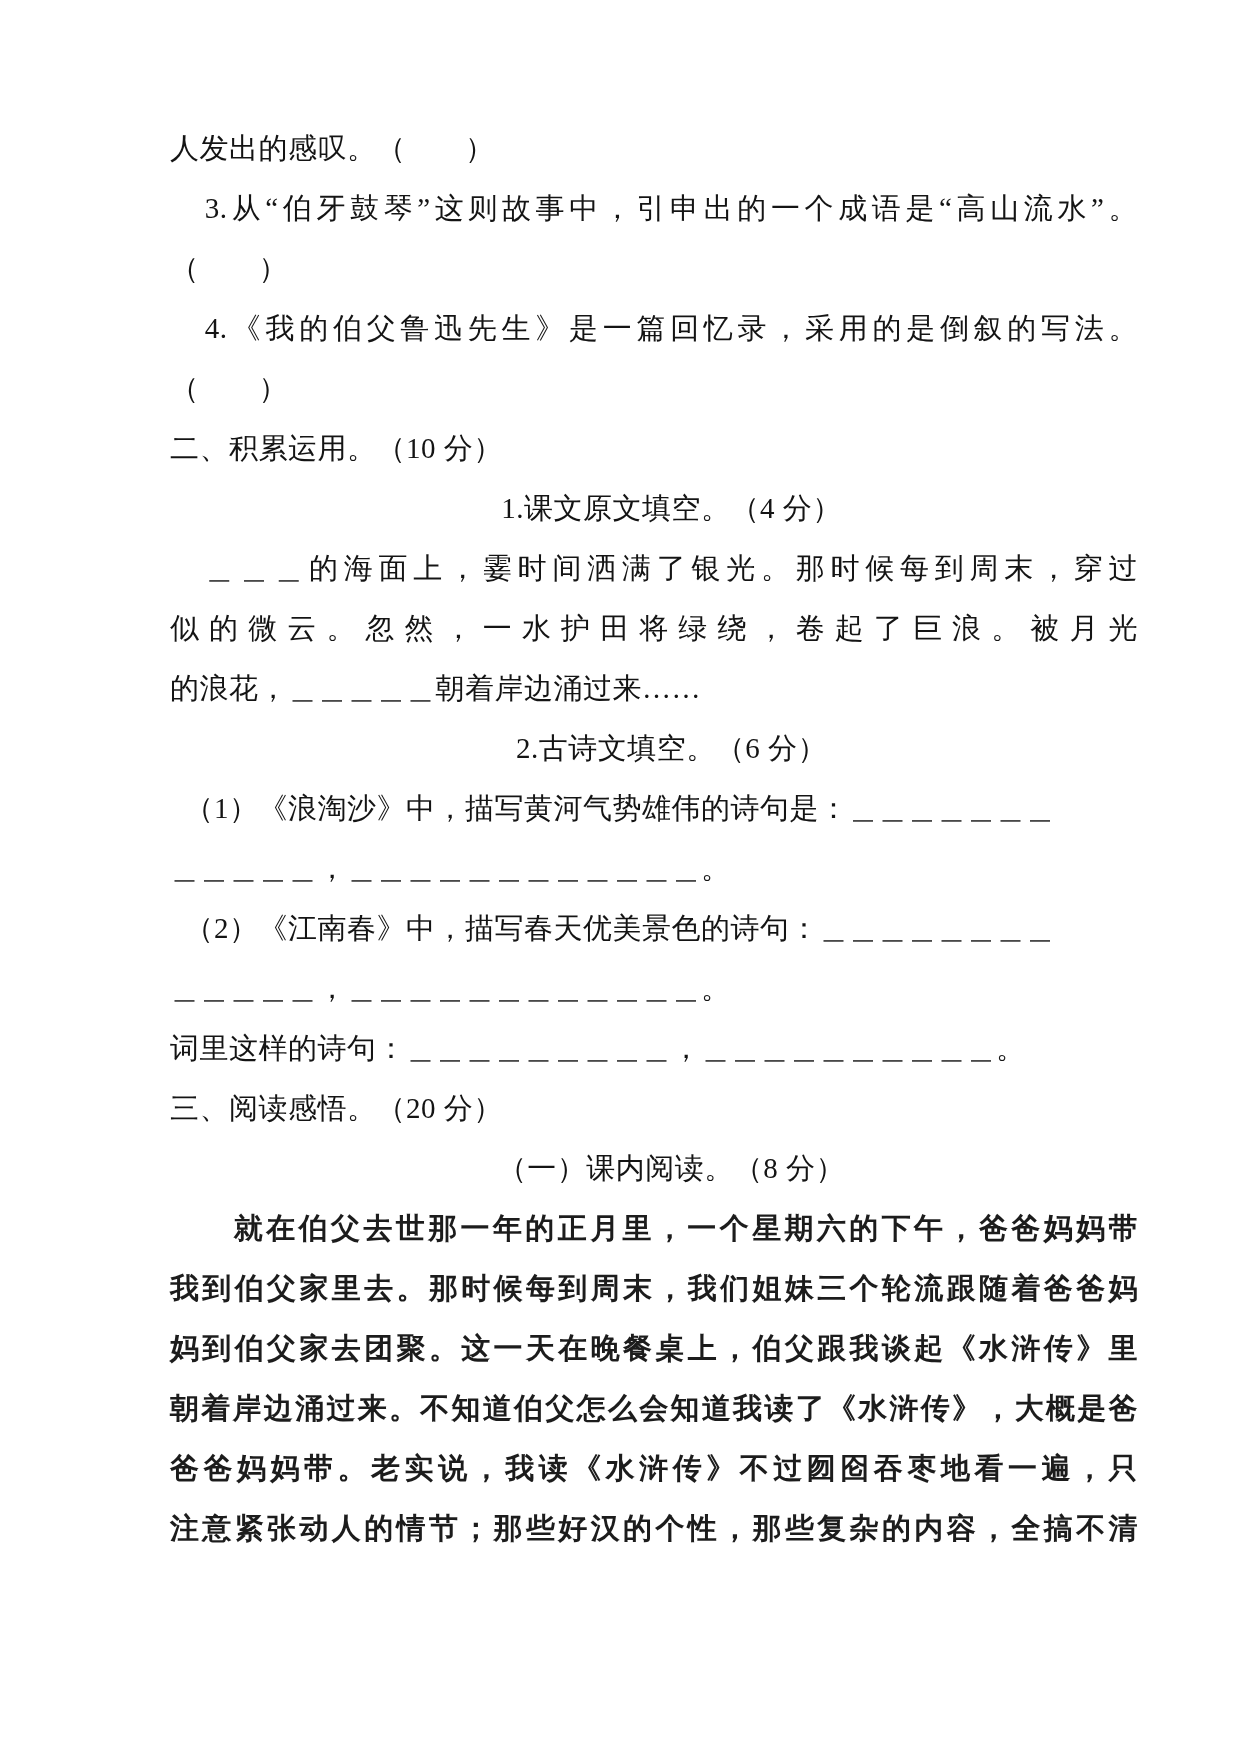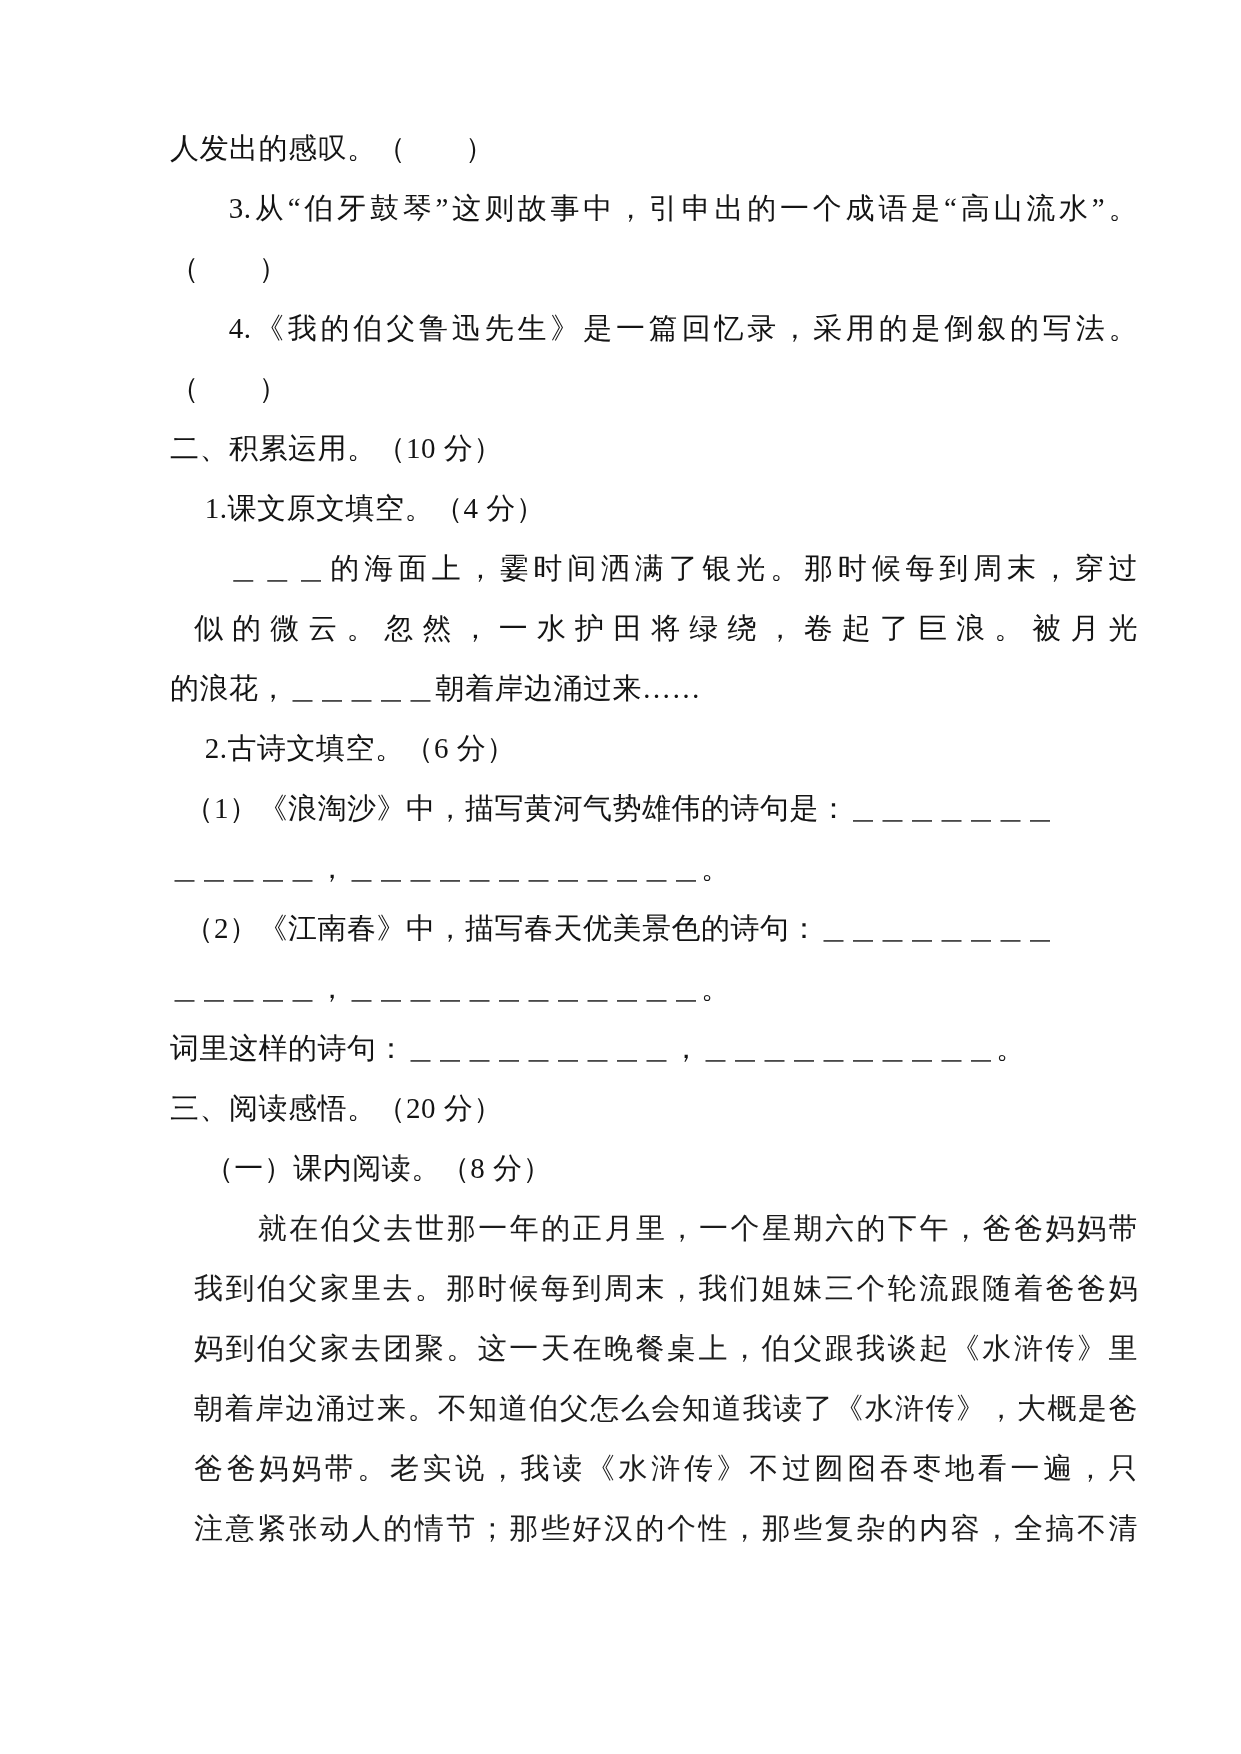--- a/index.html
+++ b/index.html
@@ -25,29 +25,29 @@
     line-height: 60px;
     height: 60px;
     white-space: nowrap;
     letter-spacing: 0.5px;
   }
   
   .j {
     white-space: normal;
     text-align: justify;
     text-align-last: justify;
-    margin-left: 24px;
   }
   .ind05 { text-indent: 0.5em; }
-  .ind1  { text-indent: 1.2em; }
+  .ind1  { text-indent: 1.2em; text-align: center; }
   .ind2  { text-indent: 2.2em; }
   
   .kai {
     font-family: "DejaVu Serif", serif;
     color: #1c1c1c;
+    font-weight: bold;
   }
 </style>
 </head>
 <body>
 
 <div class="page">
 
   <div class="line">人发出的感叹。（　　）</div>
   <div class="line j ind1">3.从“伯牙鼓琴”这则故事中，引申出的一个成语是“高山流水”。</div>
   <div class="line">（　　）</div>

